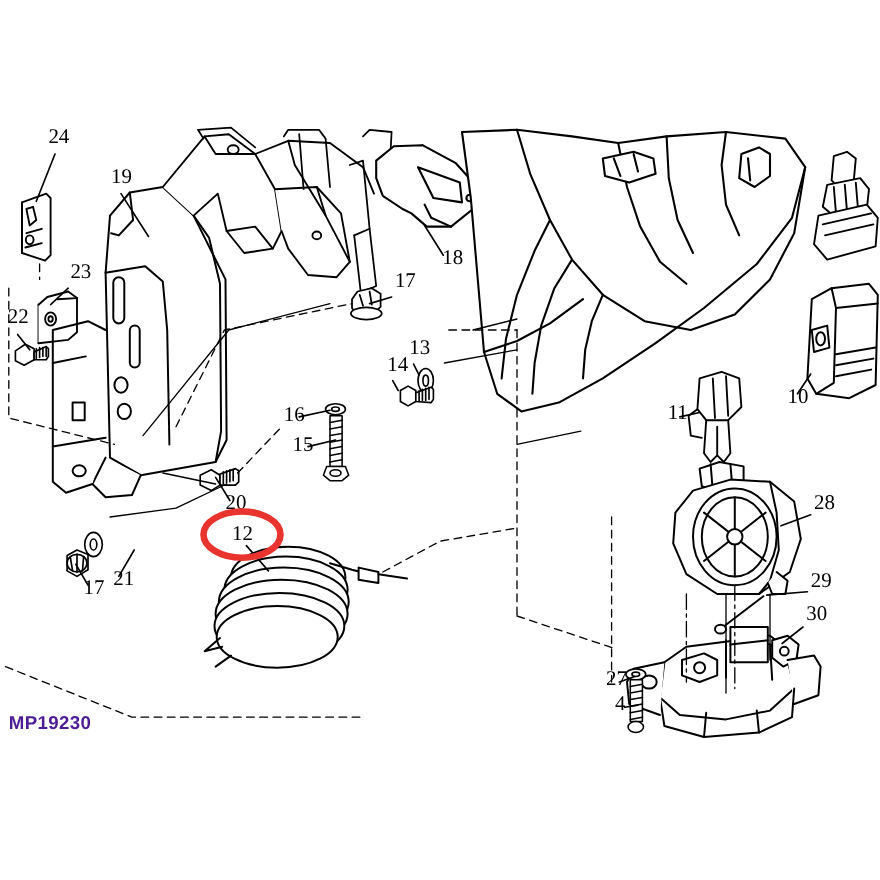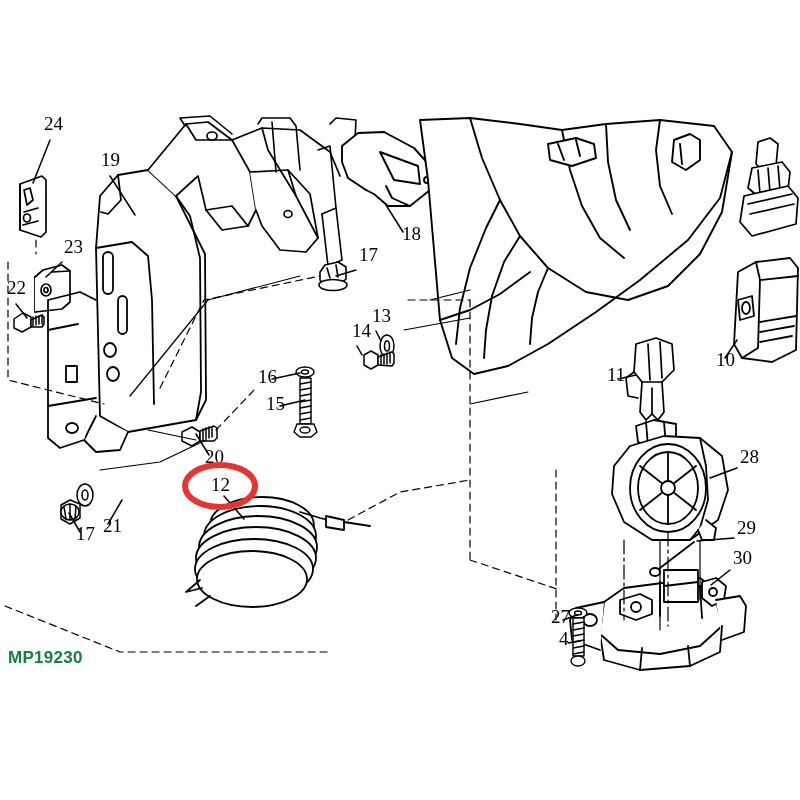--- a/index.html
+++ b/index.html
@@ -4,21 +4,21 @@
 <title>MP19230 Parts Diagram</title>
 <style>
   html,body{margin:0;padding:0;background:#fff;}
   body{width:800px;height:800px;overflow:hidden;
        font-family:"Liberation Sans",sans-serif;}
   #stage{position:relative;width:800px;height:800px;background:#ffffff;}
   #art{position:absolute;left:0;top:0;width:800px;height:800px;}
   .cl{font-family:"Liberation Serif",serif;font-size:19px;fill:#000;}
   #drawno{position:absolute;left:8px;top:648px;
           font-family:"Liberation Sans",sans-serif;
-          font-size:17px;font-weight:bold;color:#15803d;letter-spacing:.3px;}
+          font-size:17px;font-weight:bold;color:#4c1d95;letter-spacing:.3px;}
   #wm{position:absolute;left:282px;top:378px;width:240px;height:48px;
       pointer-events:none;}
   #wm svg{width:100%;height:100%;}
   .wmtxt{font-family:"Liberation Serif",serif;font-style:italic;
          font-weight:bold;font-size:40px;fill:#5a6f9e;}
   .wmreg{font-family:"Liberation Sans",sans-serif;font-size:9px;fill:#5a6f9e;}
 </style>
 </head>
 <body>
 

